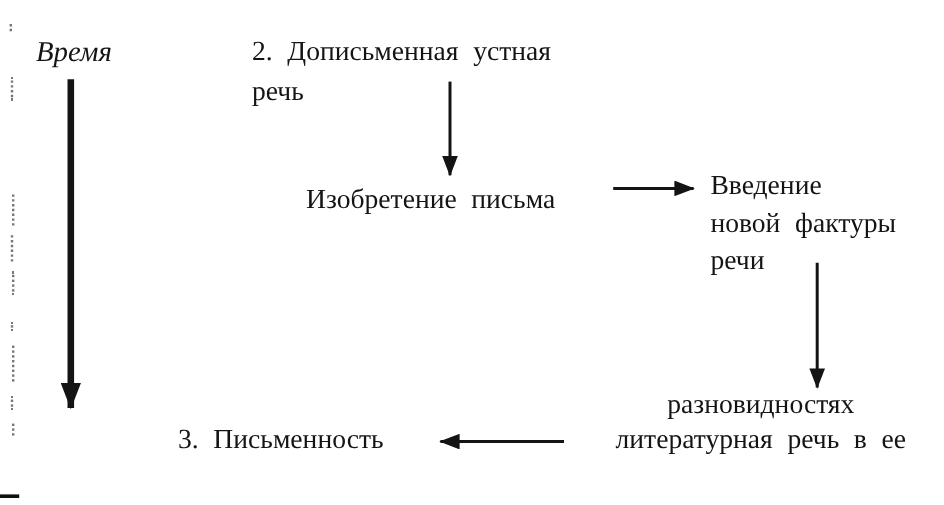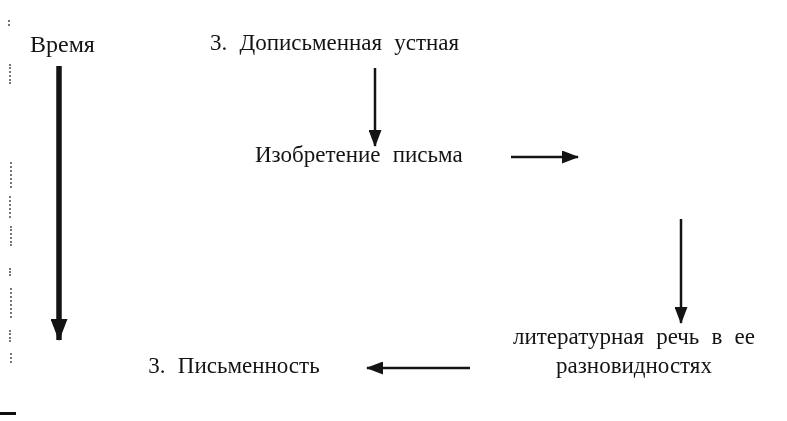--- a/index.html
+++ b/index.html
@@ -40,32 +40,38 @@
   .edge-line {
     position: absolute;
     background: #101010;
   }
 </style>
 </head>
 <body>
 
 <div id="page">
 
-  <div class="txt" style="left:30px; top:28px; font-size:24px;">Время</div>
+  <div class="txt" style="left:30px; top:28px; font-size:24px;font-style:italic;">Время</div>
 
   <div class="txt" style="left:210px; top:26px; line-height:33px;">
-    <div>3. Дописьменная устная</div>
+    <div>2. Дописьменная устная</div>
+    <div>речь</div>
   </div>
 
-  <div class="txt" style="left:255px; top:139px;">Изобретение письма</div>
+  <div class="txt" style="left:255px; top:150px;">Изобретение письма</div>
 
+  <div class="txt" style="left:592px; top:139px; line-height:31px;">
+    <div>Введение</div>
+    <div>новой фактуры</div>
+    <div>речи</div>
+  </div>
 
   <div class="txt center" style="left:485px; top:322px; width:298px; line-height:29px;">
+    <div>разновидностях</div>
     <div>литературная речь в ее</div>
-    <div>разновидностях</div>
   </div>
 
   <div class="txt center" style="left:108px; top:340px; width:252px; line-height:32px;margin-top:10px;">
     <div>3. Письменность</div>
   </div>
 
   <svg class="overlay" viewBox="0 0 787 421" aria-hidden="true">
     <defs>
       <marker id="ah" markerUnits="userSpaceOnUse" markerWidth="17" markerHeight="13" refX="16" refY="6.5" orient="auto">
         <path d="M0,0 L17,6.5 L0,13 Z" fill="#141414"></path>

